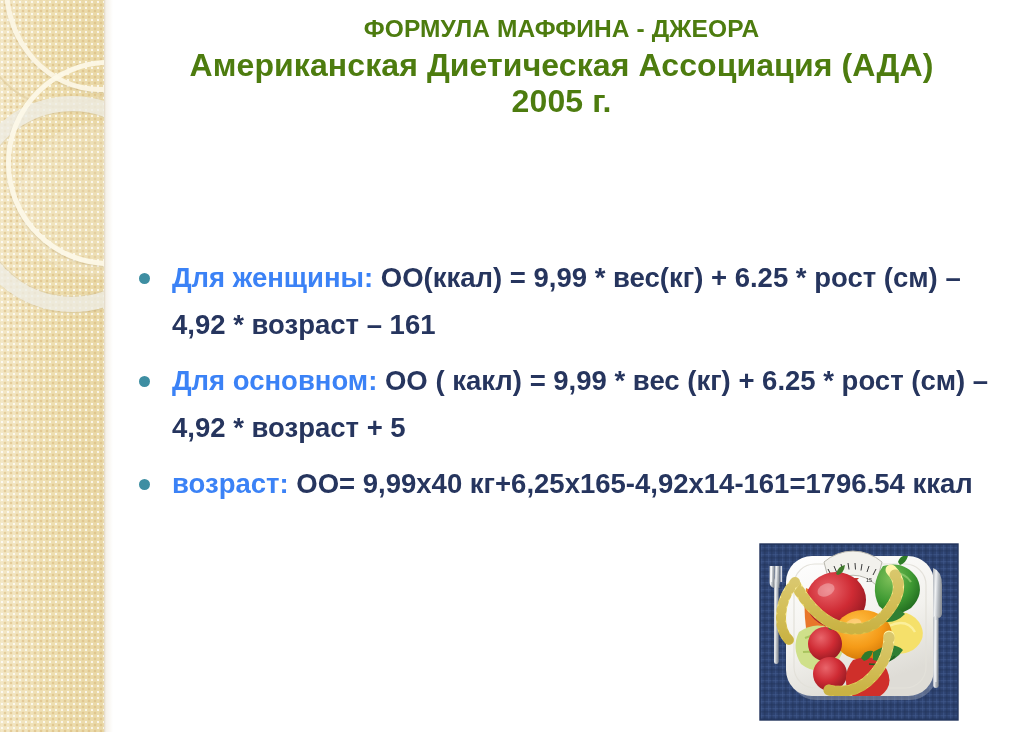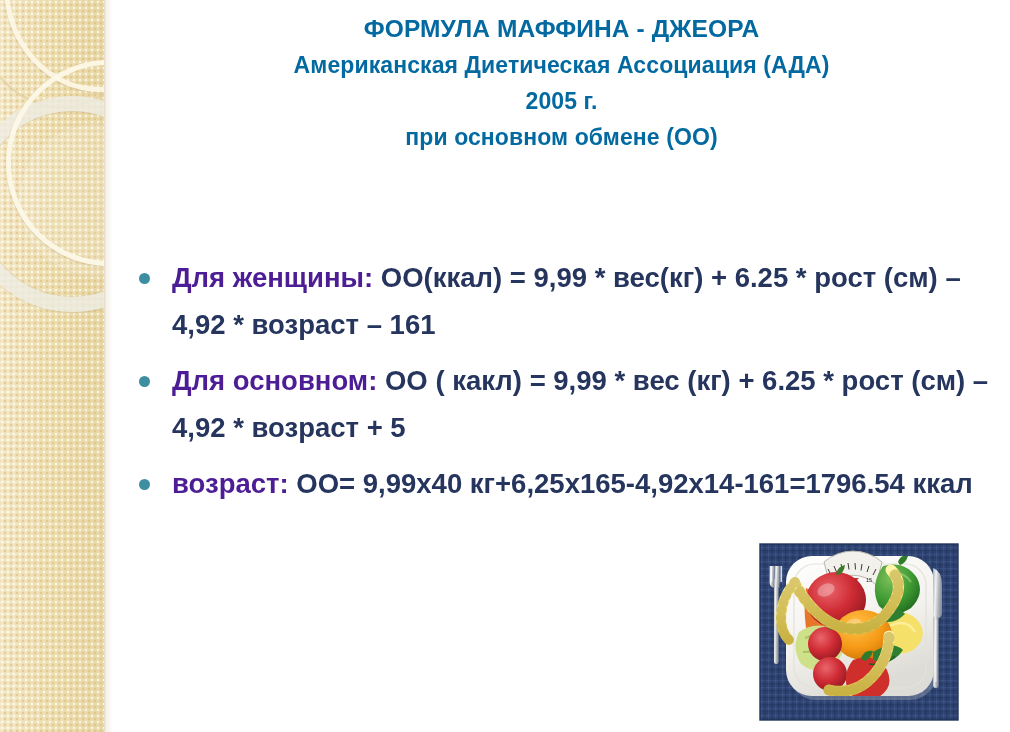--- a/index.html
+++ b/index.html
@@ -107,27 +107,27 @@
     height: 732px;
   }
 
   
   #title-block {
     position: absolute;
     left: 11px;
     top: 11px;
     width: 875px;
     text-align: center;
-    color: #0369a1;
+    color: #4d7c0f;
     font-weight: bold;
     letter-spacing: .1px;
   }
   #title-block .tline {
     display: block;
-    font-size: 23px;
+    font-size: 32px;
     line-height: 36px;
     white-space: nowrap;
   }
   #title-block .tline.l1 { font-size: 24.5px; }
 
   
   #bullets {
     position: absolute;
     left: 18px;
     top: 254px;
@@ -145,21 +145,21 @@
   .bullet-dot {
     position: absolute;
     left: 8px;
     top: 19px;
     width: 11px;
     height: 11px;
     border-radius: 50%;
     background: #3E8EA2;
   }
   .lead {
-    color: #4c1d95;
+    color: #3b82f6;
   }
   .rest {
     color: #26355E;
   }
 
   
   #photo {
     position: absolute;
     left: 620px;
     top: 540px;
@@ -181,21 +181,20 @@
     <div class="ring" id="ring-thin-mid"></div>
   </div>
   <div id="sidebar-edge"></div>
 
   <div id="content">
 
     <div id="title-block">
       <span class="tline l1">ФОРМУЛА МАФФИНА - ДЖЕОРА</span>
       <span class="tline">Американская Диетическая Ассоциация (АДА)</span>
       <span class="tline">2005 г.</span>
-      <span class="tline">при основном обмене (ОО)</span>
     </div>
 
     <div id="bullets">
 
       <div class="bullet-row">
         <span class="bullet-dot"></span>
         <span class="lead">Для женщины:</span><span class="rest"> ОО(ккал) = 9,99 * вес(кг) + 6.25 * рост (см) – 4,92 * возраст – 161</span>
       </div>
 
       <div class="bullet-row">

